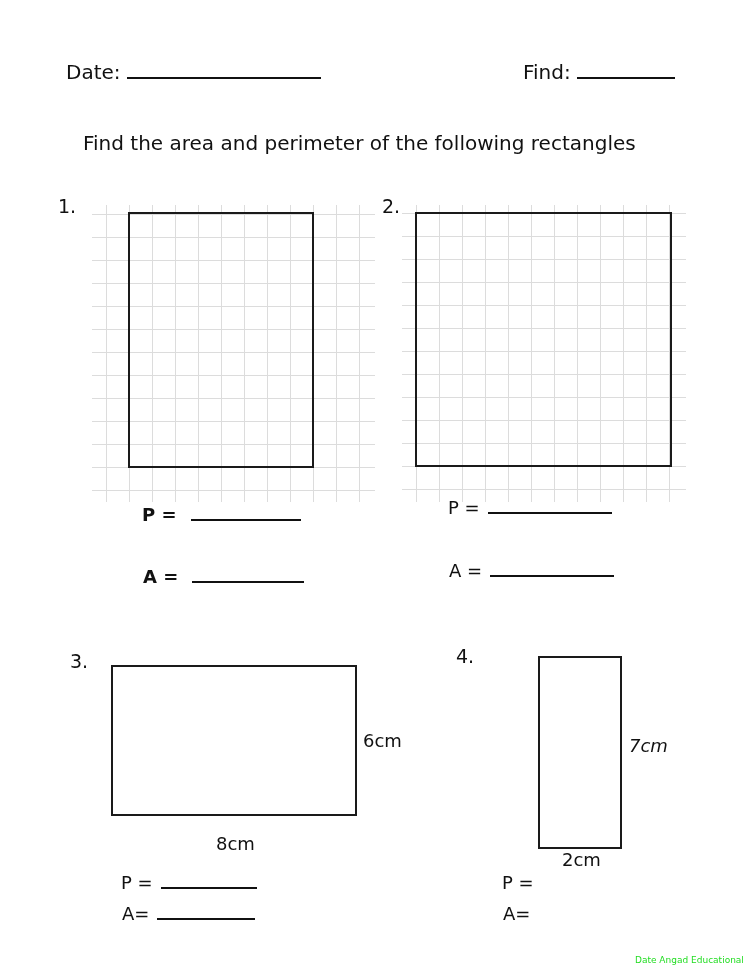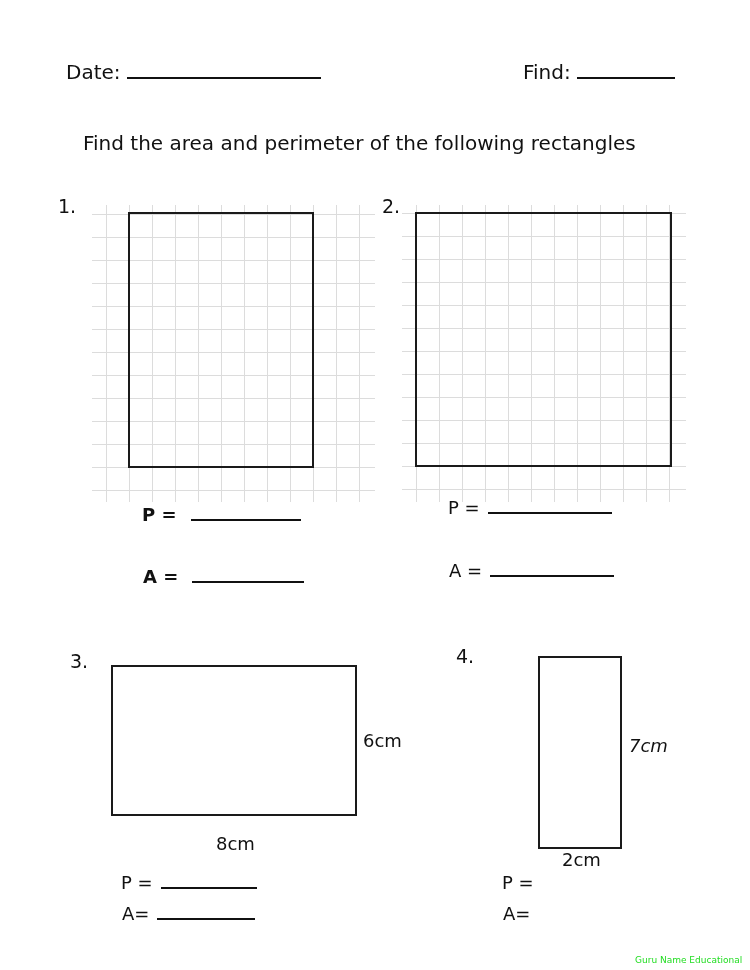--- a/index.html
+++ b/index.html
@@ -65,13 +65,13 @@
   <span>A=</span><span class="blank" style="width:98px; margin-left:8px;"></span>
 </div>
 
 <div class="abs num" style="left:456px; top:645px;">4.</div>
 <div class="rect" style="left:538px; top:656px; width:84px; height:193px;"></div>
 <div class="abs dim" style="left:629px; top:735px;font-style:italic;">7cm</div>
 <div class="abs dim" style="left:562px; top:849px;">2cm</div>
 <div class="abs lbl" style="left:502px; top:872px;">P =</div>
 <div class="abs lbl" style="left:503px; top:903px;">A=</div>
 
-<div class="abs footer" style="left:635px; top:955px;">Guru Name Educational</div>
+<div class="abs footer" style="left:635px; top:955px;">Date Angad Educational</div>
 
 </body></html>

